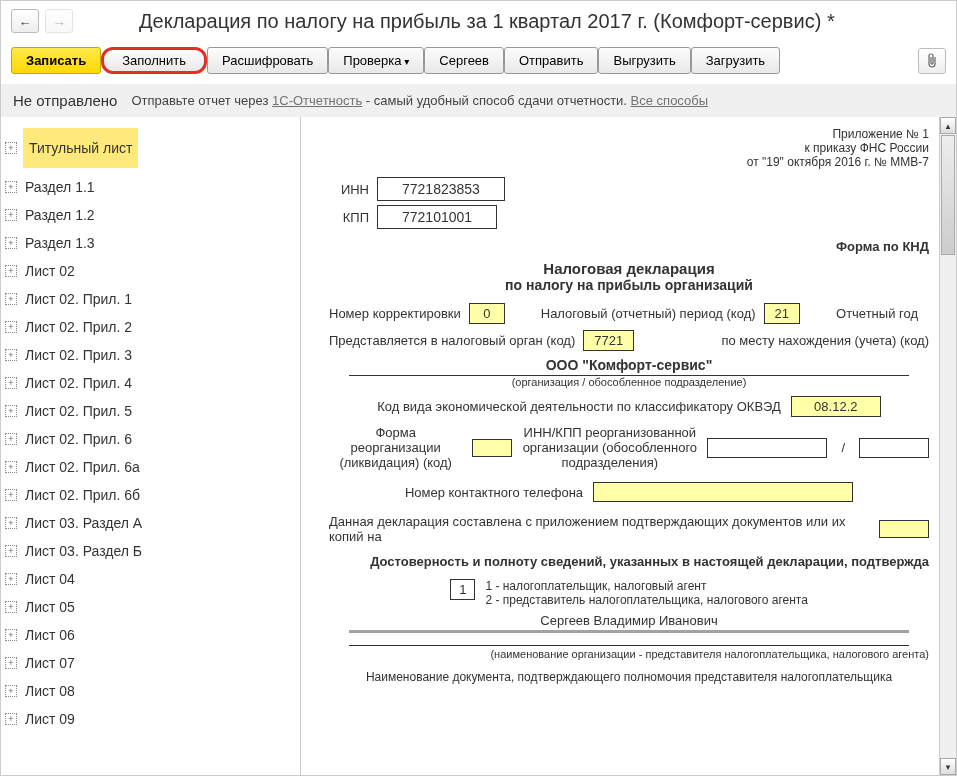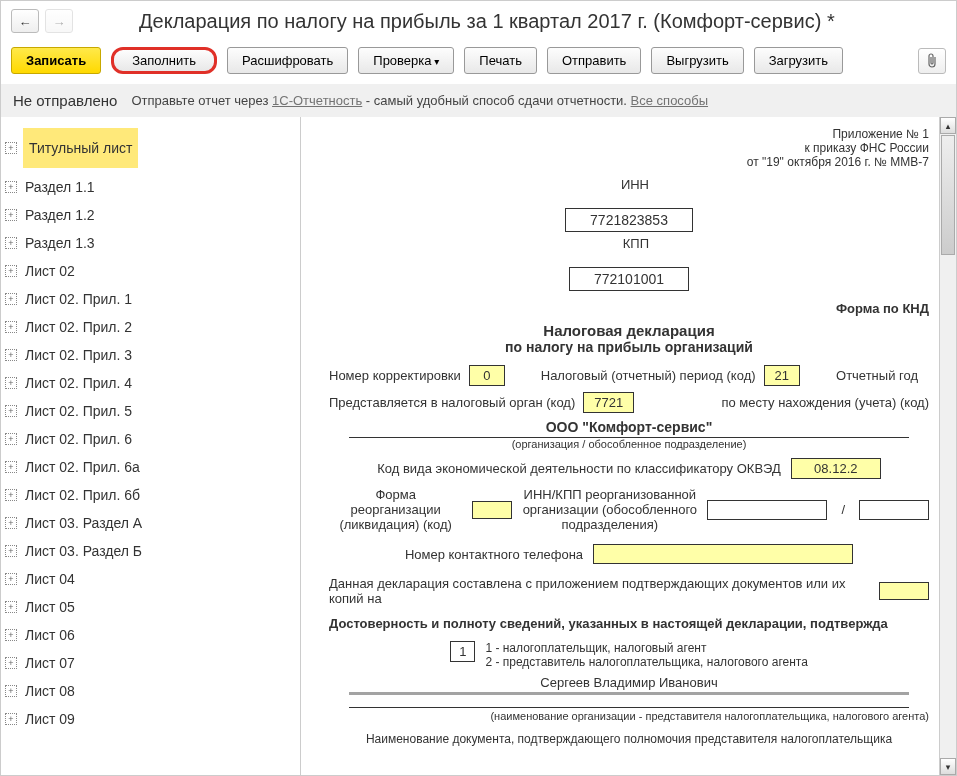--- a/index.html
+++ b/index.html
@@ -3,42 +3,42 @@
 <meta charset="utf-8">
 <style>
 * { box-sizing: border-box; margin: 0; padding: 0; }
 body { font-family: Arial, sans-serif; font-size: 13px; background: #fff; color: #333; }
 .app { width: 957px; height: 776px; border: 1px solid #ccc; overflow: hidden; display: flex; flex-direction: column; }
 
 .nav-row { display: flex; align-items: center; padding: 8px 10px; gap: 6px; }
 .nav-btn { width: 28px; height: 24px; border: 1px solid #bbb; background: linear-gradient(#fff,#eee); border-radius: 3px; display: flex; align-items: center; justify-content: center; cursor: pointer; }
 .title { font-size: 20px; font-weight: normal; margin-left: 60px; }
 
-.toolbar { display: flex; align-items: center; padding: 6px 10px 10px; gap: 10px; }
+.toolbar { display: flex; align-items: center; padding: 6px 10px 10px; }
 .btn { padding: 5px 14px; border: 1px solid #999; background: linear-gradient(#fdfdfd,#e8e8e8); border-radius: 3px; cursor: pointer; font-size: 13px; }
 .btn-yellow { background: linear-gradient(#ffe94a,#ffd900); border-color: #c7a800; font-weight: bold; }
 .btn-highlight { border: 3px solid #e03028; border-radius: 12px; padding: 3px 18px; }
 .btn-dropdown::after { content: " ▾"; font-size: 10px; }
 .clip-btn { width: 28px; height: 26px; border: 1px solid #bbb; background: linear-gradient(#fff,#eee); border-radius: 3px; display: flex; align-items: center; justify-content: center; cursor: pointer; }
 
 .status-bar { background: #f0f0f0; padding: 8px 12px; font-size: 14px; display: flex; align-items: center; gap: 14px; }
 .status-label { font-size: 15px; }
 .status-hint { font-size: 13px; color: #444; }
 .link { color: #737373; text-decoration: underline; cursor: pointer; }
 
 .main { display: flex; flex: 1; overflow: hidden; }
 .sidebar { width: 300px; border-right: 1px solid #ccc; overflow-y: auto; padding-top: 6px; }
 .tree-item { display: flex; align-items: center; padding: 5px 8px 5px 22px; cursor: pointer; font-size: 14px; position: relative; }
 .tree-item.active .tree-label { background: #ffe97a; padding: 12px 6px; }
 .tree-expand { position: absolute; left: 4px; width: 12px; height: 12px; border: 1px dotted #888; display: flex; align-items: center; justify-content: center; font-size: 9px; color: #666; }
 .tree-label { padding: 1px 2px; }
 
 .content { flex: 1; overflow: auto; padding: 10px 10px 10px 28px; font-size: 13px; }
 .header-right { text-align: right; font-size: 12px; margin-bottom: 8px; }
-.inn-row { display: flex; justify-content: flex-start; align-items: center; gap: 16px; margin: 4px 0; flex-direction: column; }
+.inn-row { display: flex; justify-content: flex-start; align-items: center; gap: 8px; margin: 4px 0; }
 .inn-label { width: 40px; text-align: right; }
 .inn-box { border: 1px solid #333; padding: 3px 24px; font-size: 14px; }
 .form-knd { text-align: right; font-weight: bold; font-size: 13px; margin: 10px 0 6px; }
 .decl-title { text-align: center; font-weight: bold; font-size: 15px; }
 .decl-sub { text-align: center; font-weight: bold; font-size: 14px; margin-bottom: 10px; }
 
 .row { display: flex; align-items: center; gap: 8px; margin: 6px 0; }
 .lbl { font-size: 13px; }
 .yellow-box { background: #ffffa8; border: 1px solid #333; padding: 2px 10px; display: inline-block; min-width: 36px; text-align: center; font-size: 13px; }
 .yellow-wide { min-width: 90px; }
@@ -54,21 +54,21 @@
 .reorg-lbl2 { text-align: center; width: 210px; font-size: 13px; }
 .plain-box { border: 1px solid #333; min-width: 120px; min-height: 20px; display: inline-block; }
 .plain-box-sm { min-width: 70px; }
 .slash { padding: 0 4px; }
 
 .phone-row { display: flex; justify-content: center; align-items: center; gap: 10px; margin: 12px 0; }
 .phone-box { background: #ffffa8; border: 1px solid #333; min-width: 260px; min-height: 20px; }
 
 .docs-row { margin: 10px 0; display: flex; align-items: center; gap: 8px; }
 
-.section-bold { text-align: left; font-weight: bold; font-size: 13px; margin: 10px 0; }
+.section-bold { text-align: right; font-weight: bold; font-size: 13px; margin: 10px 0; }
 .code-row { display: flex; justify-content: center; align-items: flex-start; gap: 10px; margin: 6px 0; }
 .code-box { border: 1px solid #333; padding: 2px 8px; font-size: 13px; }
 .code-desc { font-size: 12px; }
 
 .name-line { text-align: center; margin-top: 6px; }
 .name-row { border-bottom: 3px solid #a3a3a3; margin: 0 20px; padding-bottom: 2px; }
 .name-note { text-align: center; font-size: 11px; margin-bottom: 8px; }
 
 .footer-line { border-bottom: 1px solid #333; margin: 12px 20px 0; }
 .footer-note { text-align: right; font-size: 11px; margin: 2px 0 10px; }
@@ -89,21 +89,21 @@
     <div class="nav-btn">←</div>
     <div class="nav-btn" style="opacity:.4">→</div>
     <div class="title">Декларация по налогу на прибыль за 1 квартал 2017 г. (Комфорт-сервис) *</div>
   </div>
 
   <div class="toolbar">
     <button class="btn btn-yellow">Записать</button>
     <button class="btn btn-highlight">Заполнить</button>
     <button class="btn">Расшифровать</button>
     <button class="btn btn-dropdown">Проверка</button>
-    <button class="btn">Печать</button>
+    <button class="btn">Сергеев</button>
     <button class="btn">Отправить</button>
     <button class="btn">Выгрузить</button>
     <button class="btn">Загрузить</button>
     <div style="flex:1"></div>
     <div class="clip-btn">
       <svg width="14" height="16" viewBox="0 0 14 16">
           <path d="M10 4v7a3 3 0 0 1-6 0V3a2 2 0 0 1 4 0v7a1 1 0 0 1-2 0V4" stroke="#666" fill="none" stroke-width="1.2"></path>
         </svg>
     </div>
   </div>

